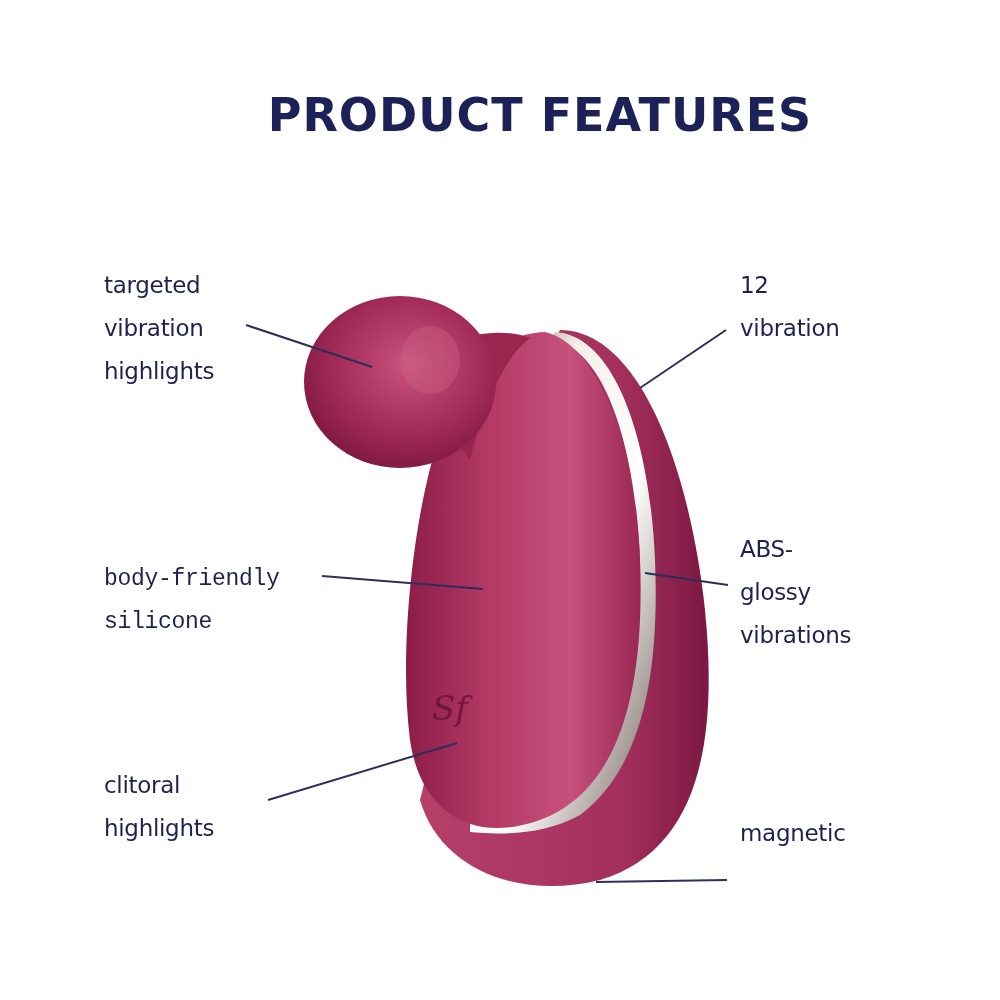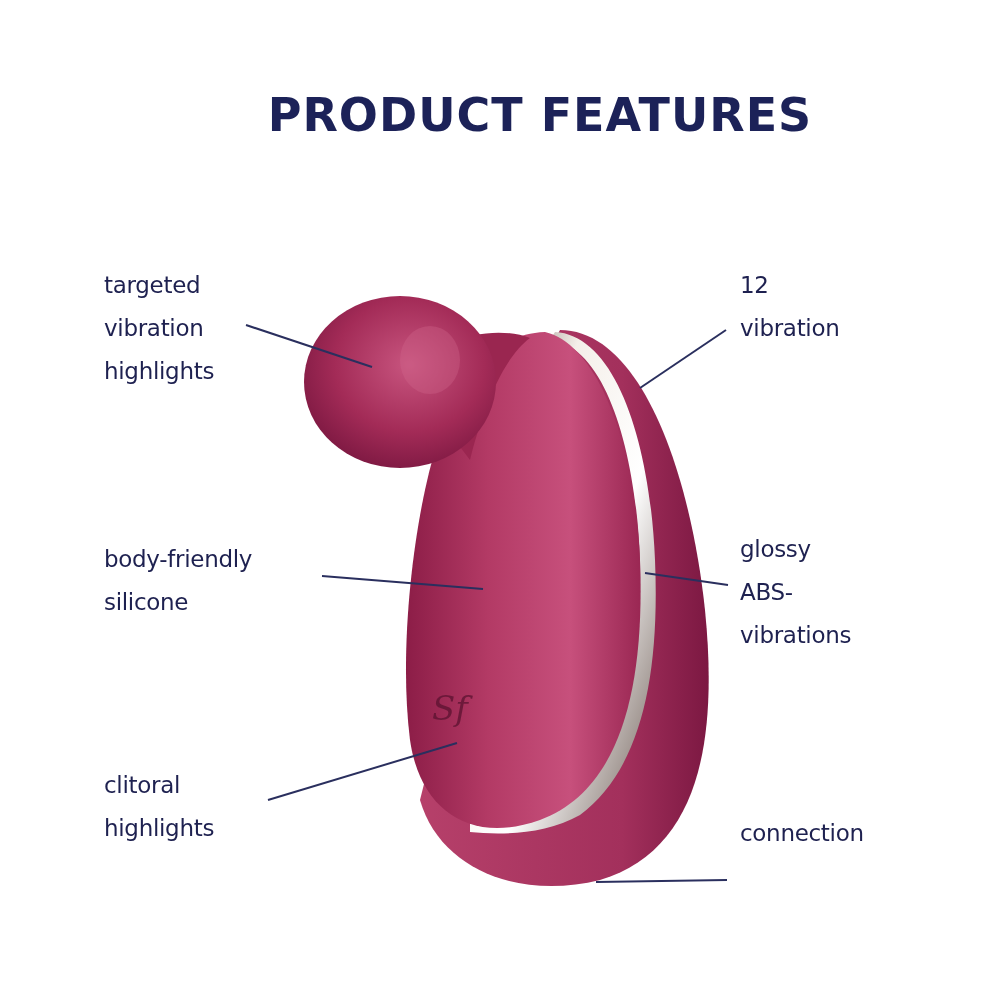--- a/index.html
+++ b/index.html
@@ -61,33 +61,33 @@
     <line x1="645" y1="573" x2="728" y2="585"></line>
     <line x1="596" y1="882" x2="727" y2="880"></line>
   </g>
 </svg>
 
 <div class="label" style="left:104px;top:264px;">
   <span>targeted</span>
   <span>vibration</span>
   <span>highlights</span>
 </div>
-<div class="label" style="left:104px;top:538px;">
+<div class="label" style="left:104px;top:558px;font-family:Liberation Mono, monospace;">
   <span>body-friendly</span>
   <span>silicone</span>
 </div>
 <div class="label" style="left:104px;top:764px;">
   <span>clitoral</span>
   <span>highlights</span>
 </div>
 
 <div class="label" style="left:740px;top:264px;">
   <span>12</span>
   <span>vibration</span>
 </div>
 <div class="label" style="left:740px;top:528px;">
+  <span>ABS-</span>
   <span>glossy</span>
-  <span>ABS-</span>
   <span>vibrations</span>
 </div>
 <div class="label" style="left:740px;top:812px;">
-  <span>connection</span>
+  <span>magnetic</span>
 </div>
 
 </body></html>

